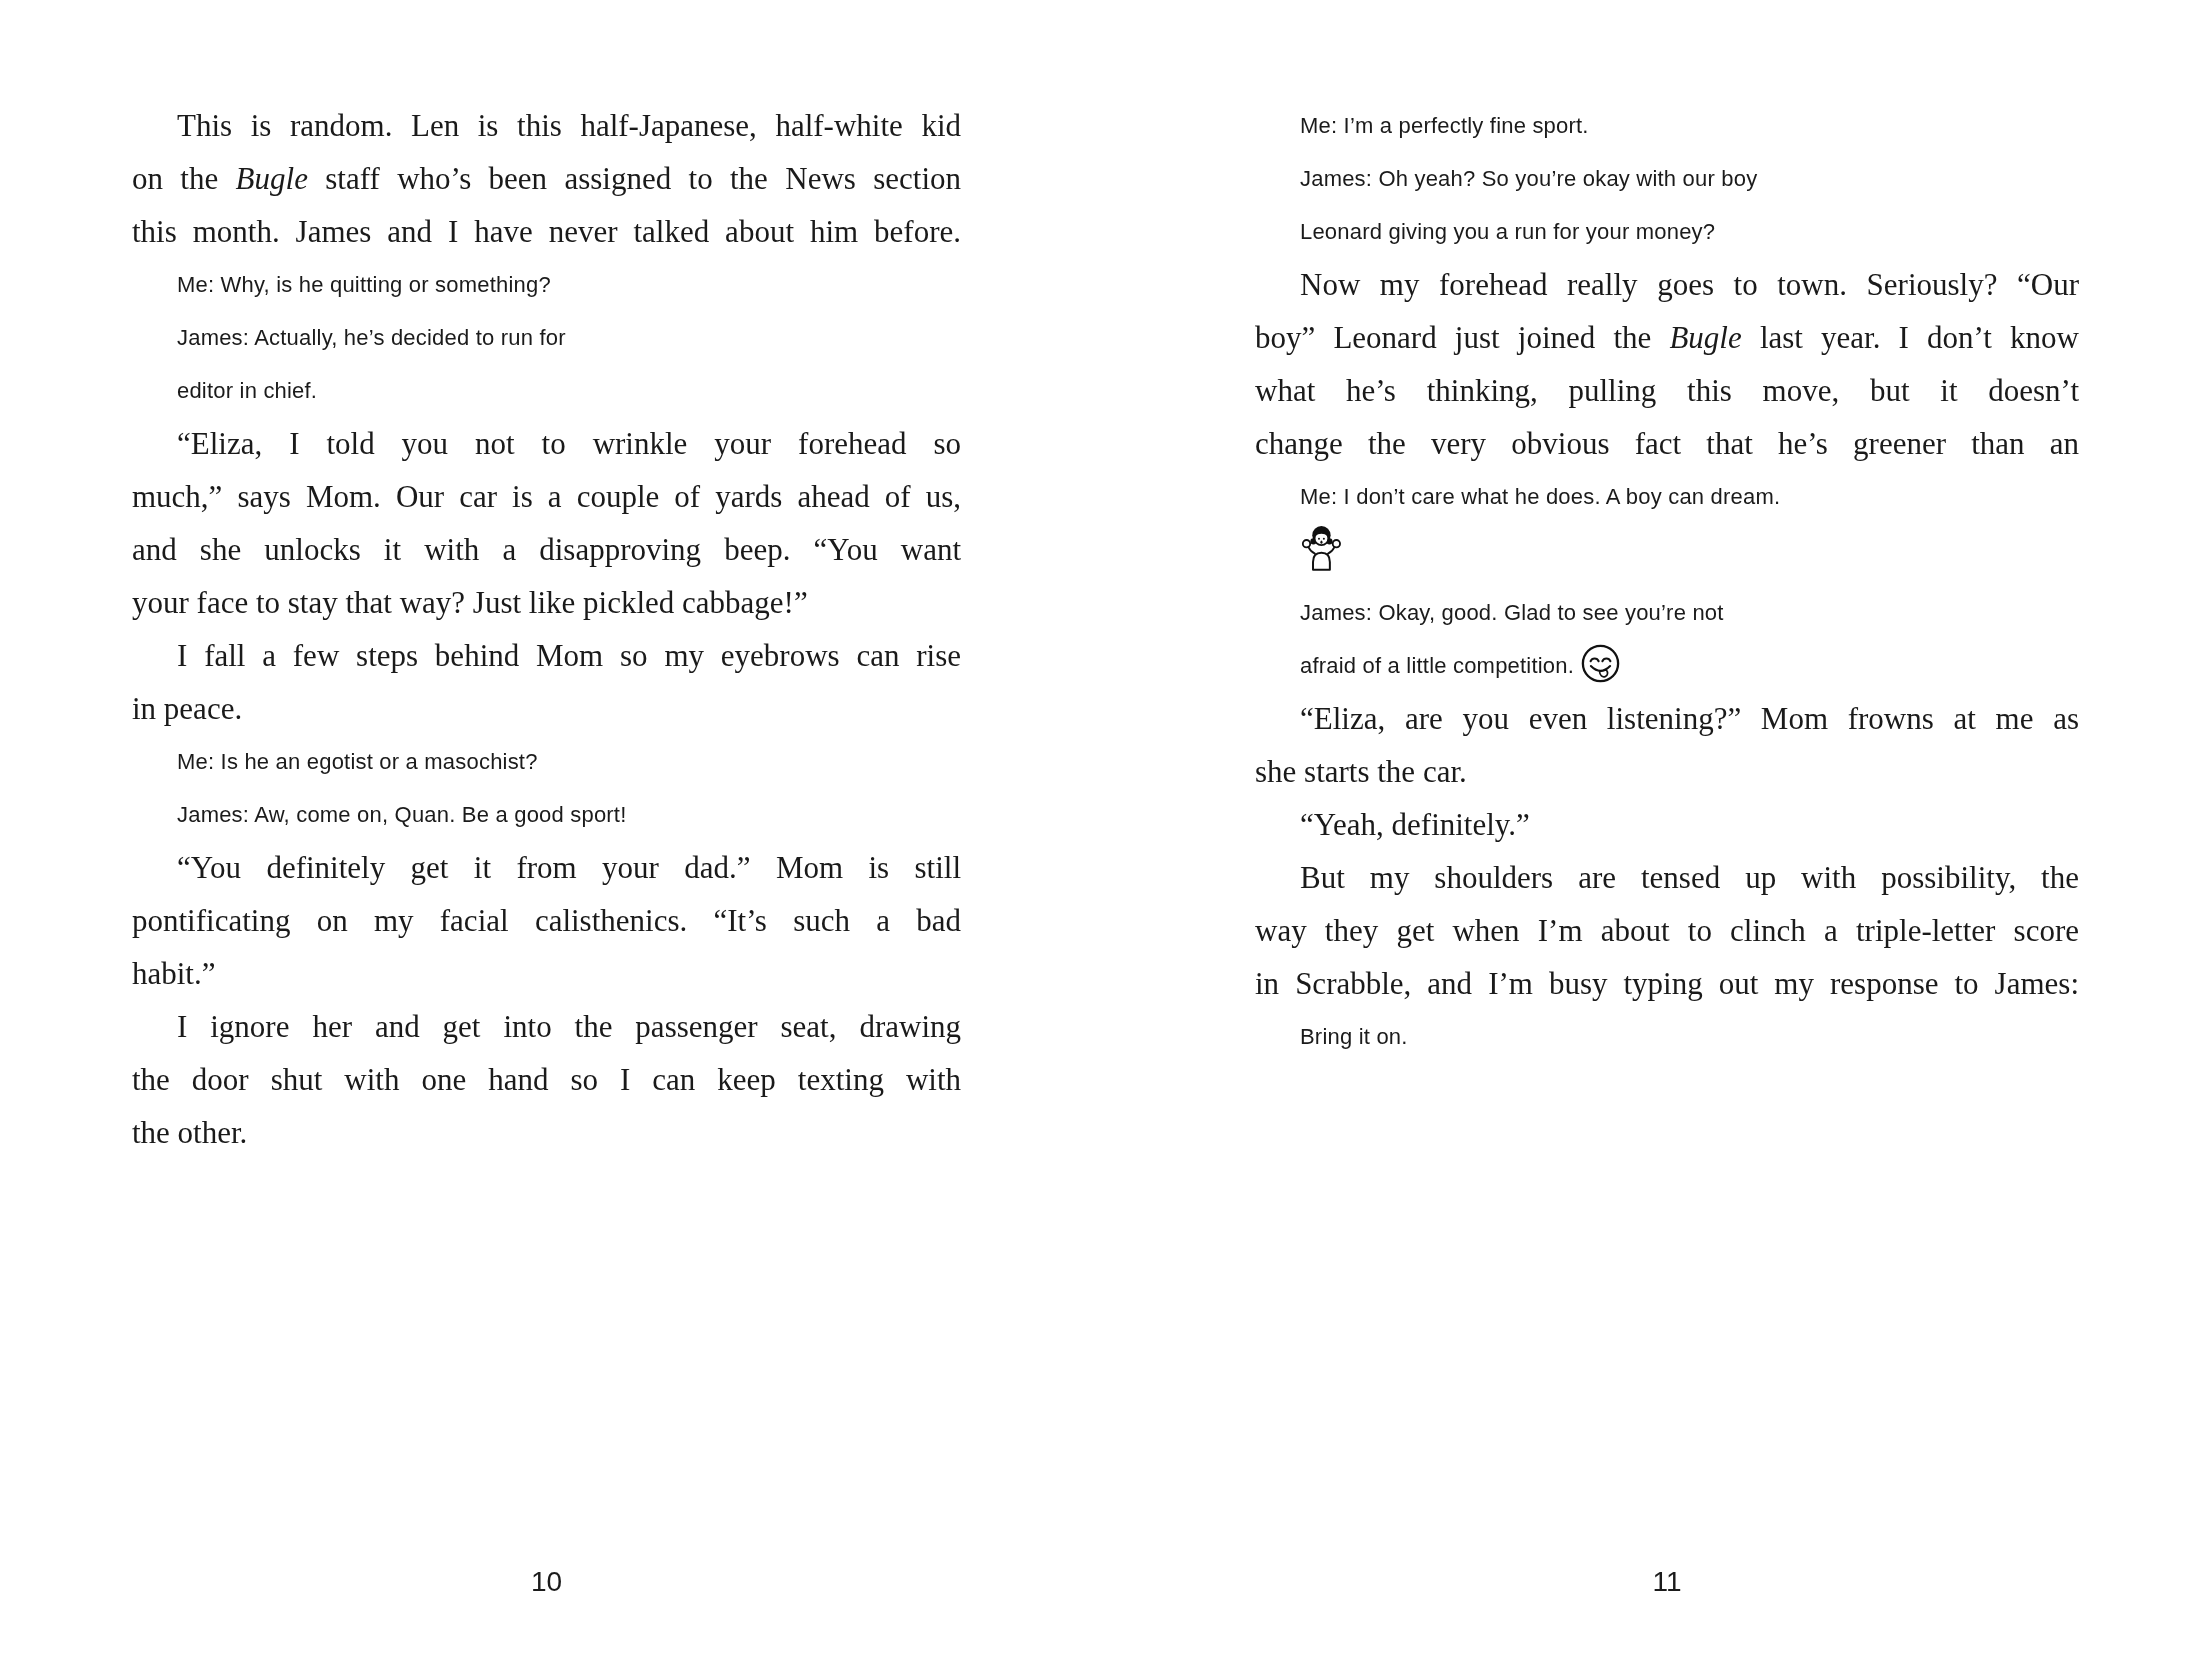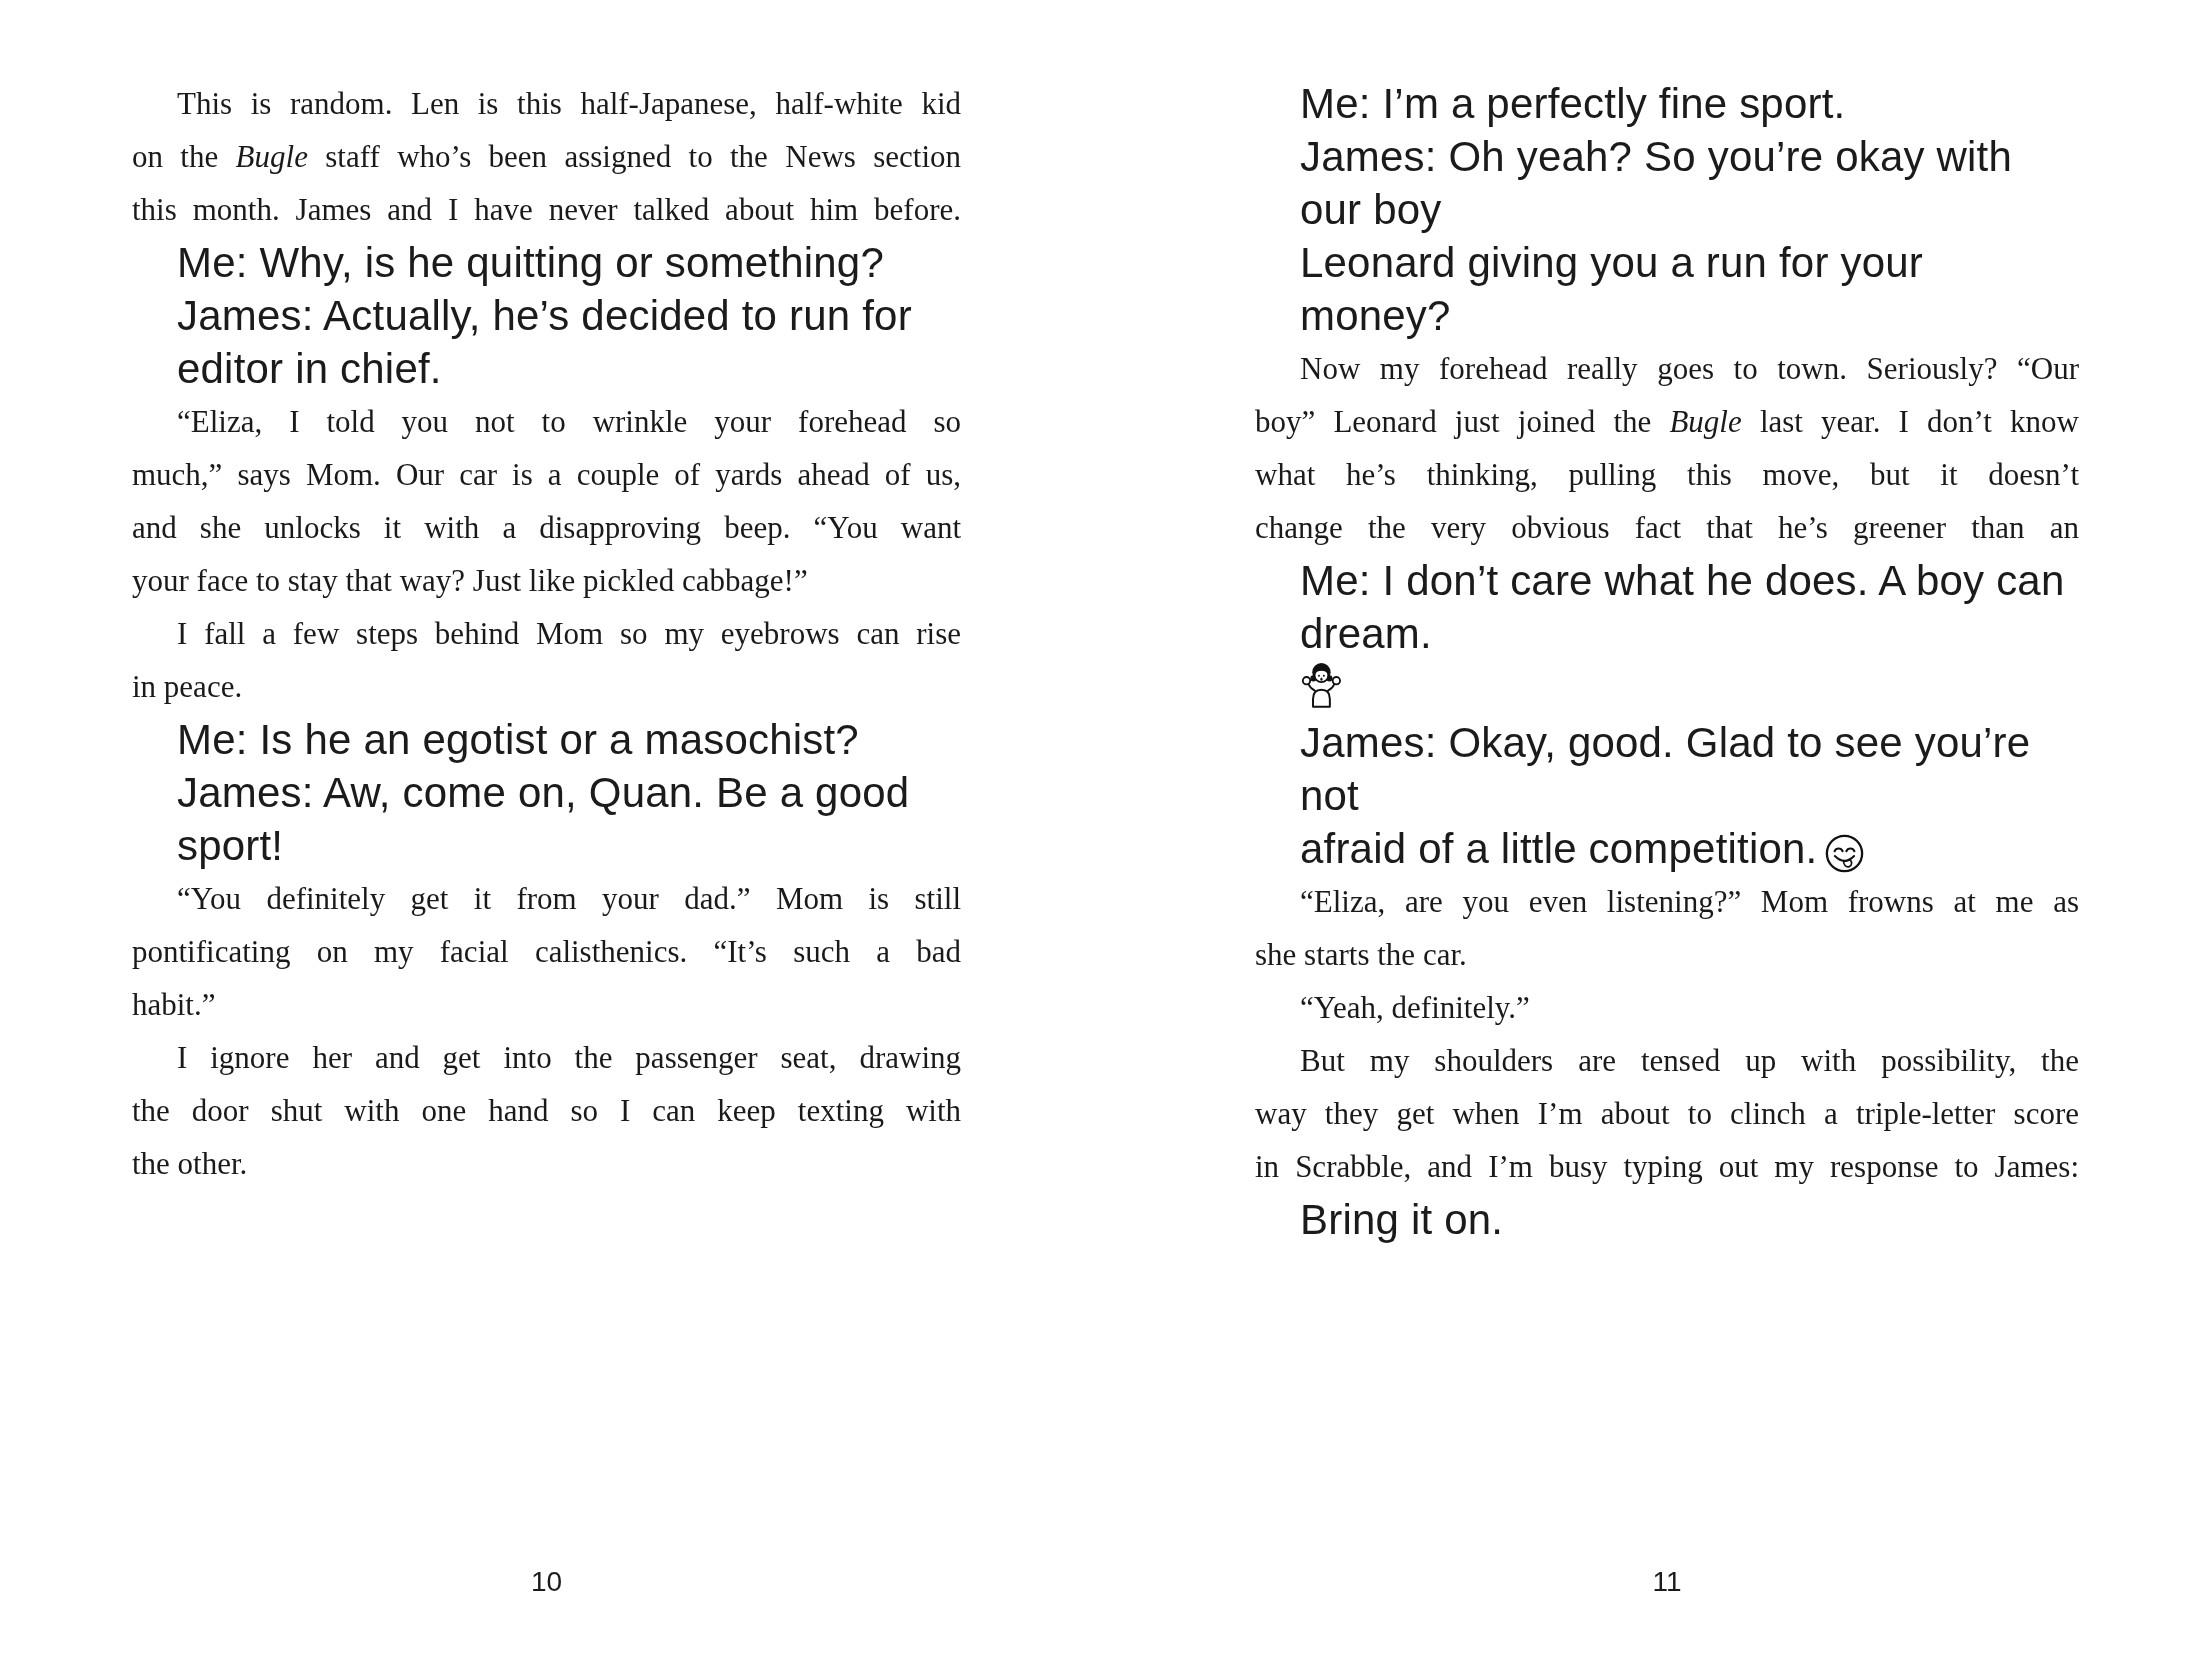--- a/index.html
+++ b/index.html
@@ -7,32 +7,32 @@
     width: 2205px; height: 1680px;
     background: #ffffff;
     position: relative;
     overflow: hidden;
     color: #1a1a1a;
   }
   .spread { position: absolute; inset: 0; }
   .page { position: absolute; top: 0; height: 1680px; }
   .page-left  { left: 132px;  width: 829px; }
   .page-right { left: 1255px; width: 824px; }
-  .blocks { padding-top: 77px; }
+  .blocks { padding-top: 99px; }
 
   .para {
     font-family: "Liberation Serif", "DejaVu Serif", serif;
     font-size: 31px;
     line-height: 53px;
     margin: 0;
     color: #1a1a1a;
   }
   .msg {
     font-family: "Liberation Sans", "DejaVu Sans", sans-serif;
-    font-size: 42px;
+    font-size: 22px;
     line-height: 53px;
     margin: 0 0 0 45px;
     letter-spacing: 0.2px;
     color: #1b1b1b;
   }
   .gap { }
 
   .line { display: block; text-align: left; }
   .line.just { text-align: justify; text-align-last: justify; }
   .line.ind  { padding-left: 45px; }

